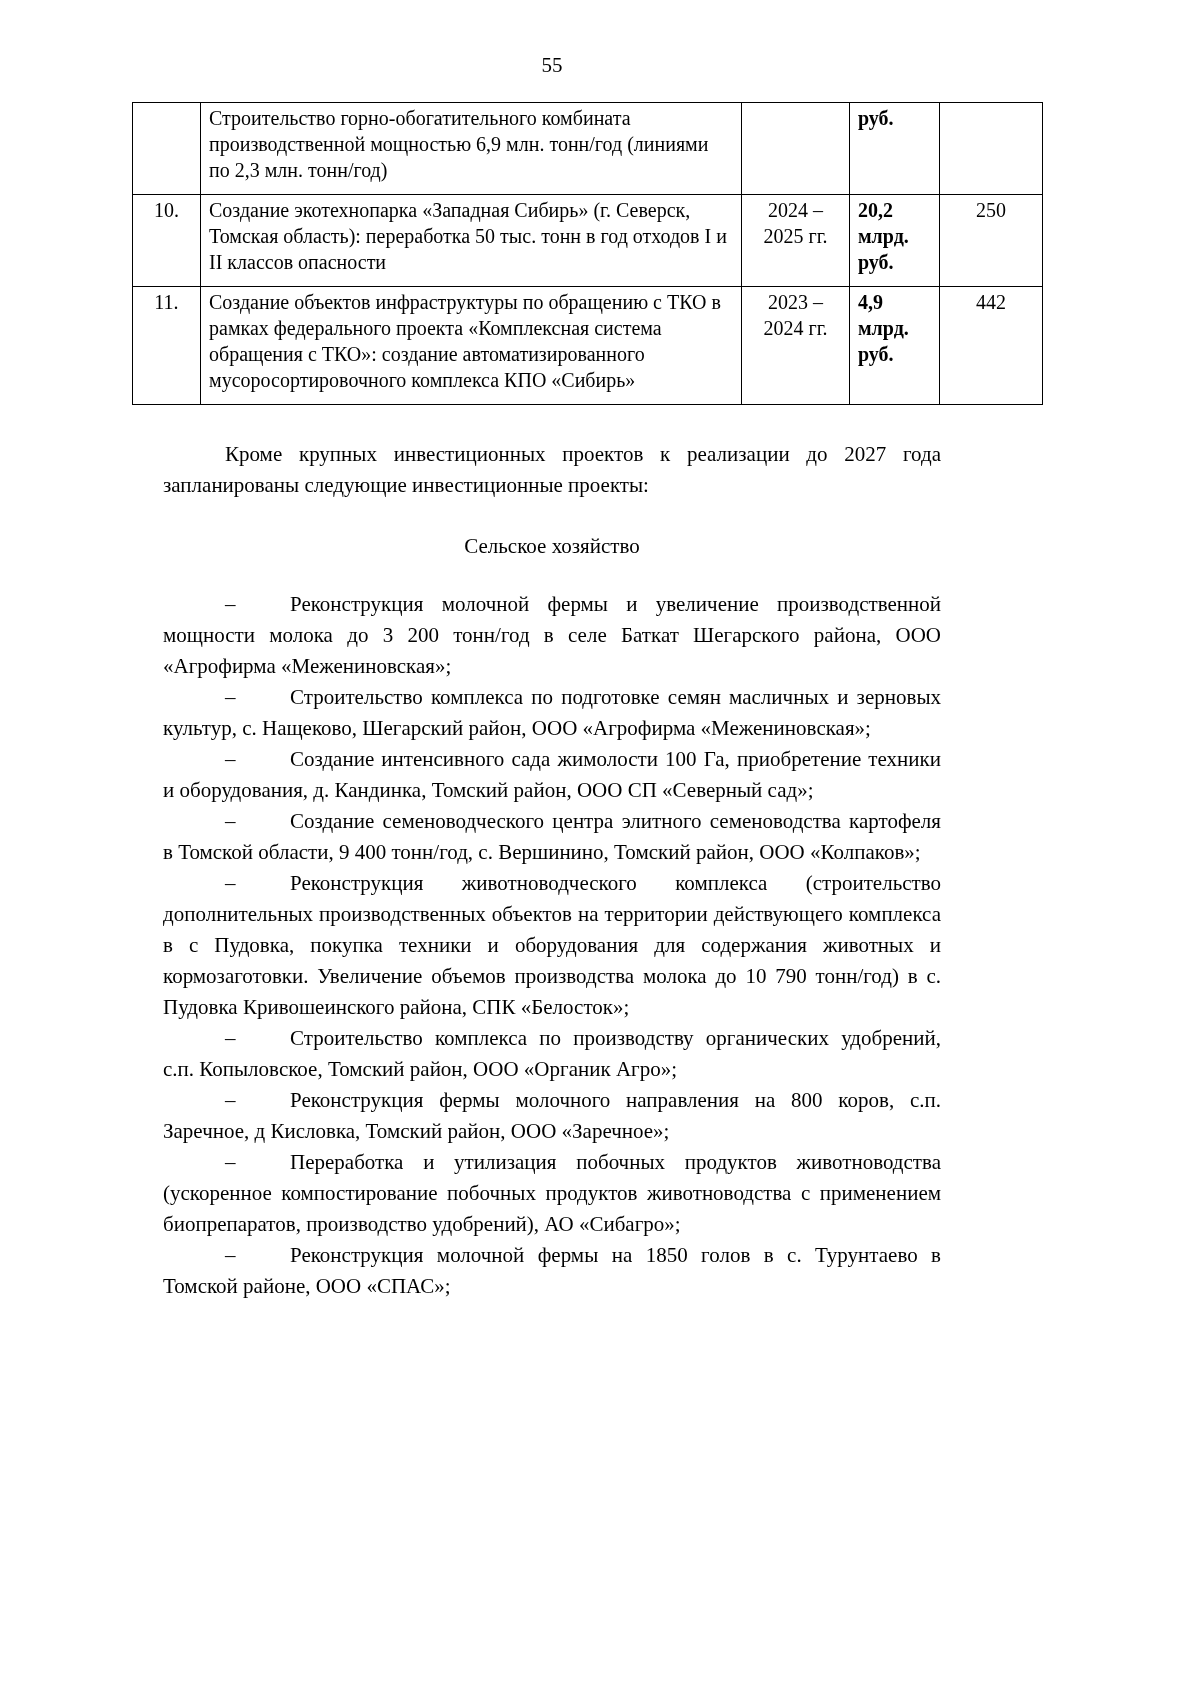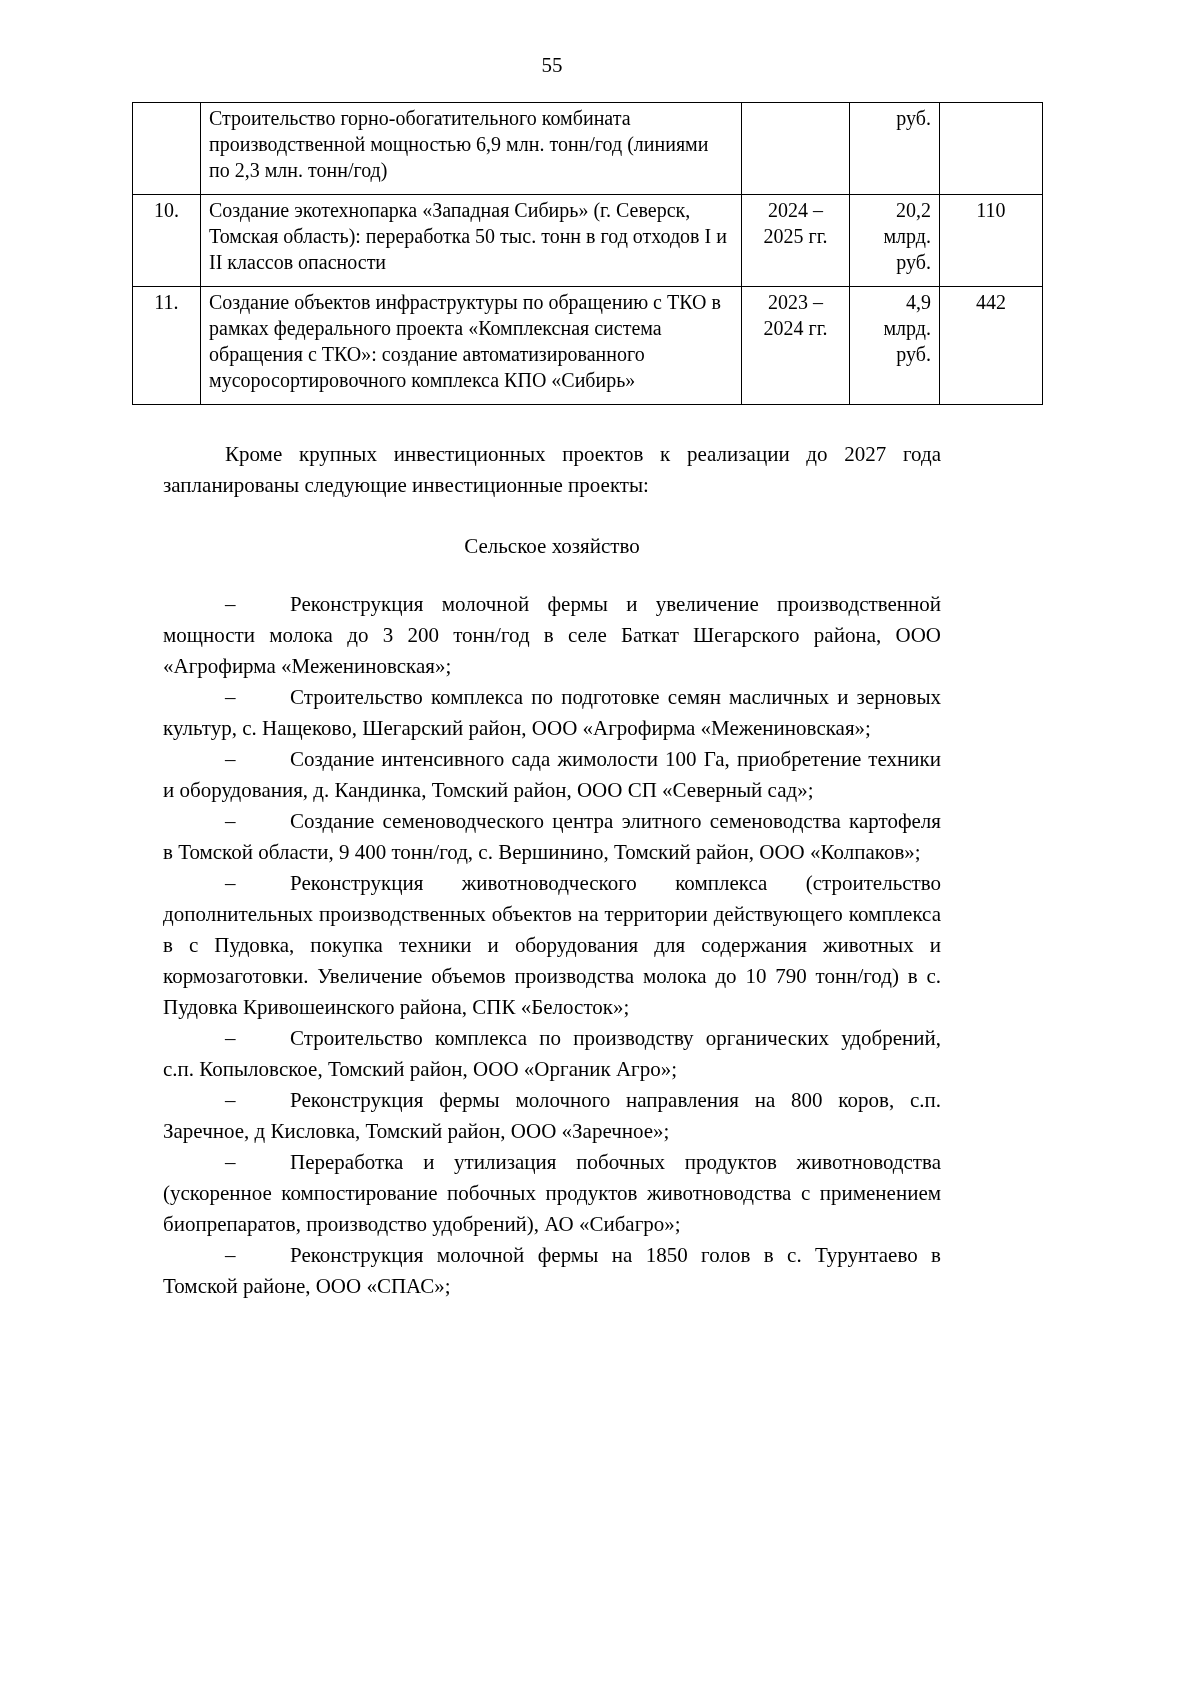--- a/index.html
+++ b/index.html
@@ -30,21 +30,21 @@
     line-height: 26px;
   }
   table.projects td {
     border: 1.5px solid #000;
     vertical-align: top;
     padding: 2px 8px 11px 8px;
   }
   td.c-num   { text-align: center; padding-left: 3px; padding-right: 3px; }
   td.c-desc  { text-align: left; }
   td.c-period{ text-align: center; padding-left: 4px; padding-right: 4px; }
-  td.c-cost  { text-align: right; padding-left: 4px; padding-right: 4px; }
+  td.c-cost  { text-align: left; padding-left: 4px; padding-right: 4px; font-weight: bold; }
   td.c-count { text-align: center; }
   .body-text {
     font-size: 21px;
     line-height: 31px;
     text-align: justify;
   }
   p.intro {
     margin-top: 34px;
     text-indent: 62px;
   }
@@ -86,21 +86,21 @@
         <td class="c-desc">Строительство горно-обогатительного комбината производственной мощностью 6,9 млн. тонн/год (линиями по 2,3 млн. тонн/год)</td>
         <td class="c-period"></td>
         <td class="c-cost">руб.</td>
         <td class="c-count"></td>
       </tr>
       <tr>
         <td class="c-num">10.</td>
         <td class="c-desc">Создание экотехнопарка «Западная Сибирь» (г. Северск, Томская область): переработка 50 тыс. тонн в год отходов I и II классов опасности</td>
         <td class="c-period">2024 – 2025 гг.</td>
         <td class="c-cost">20,2 млрд. руб.</td>
-        <td class="c-count">110</td>
+        <td class="c-count">250</td>
       </tr>
       <tr>
         <td class="c-num">11.</td>
         <td class="c-desc">Создание объектов инфраструктуры по обращению с ТКО в рамках федерального проекта «Комплексная система обращения с ТКО»: создание автоматизированного мусоросортировочного комплекса КПО «Сибирь»</td>
         <td class="c-period">2023 – 2024 гг.</td>
         <td class="c-cost">4,9 млрд. руб.</td>
         <td class="c-count">442</td>
       </tr>
     </tbody>
   </table>

